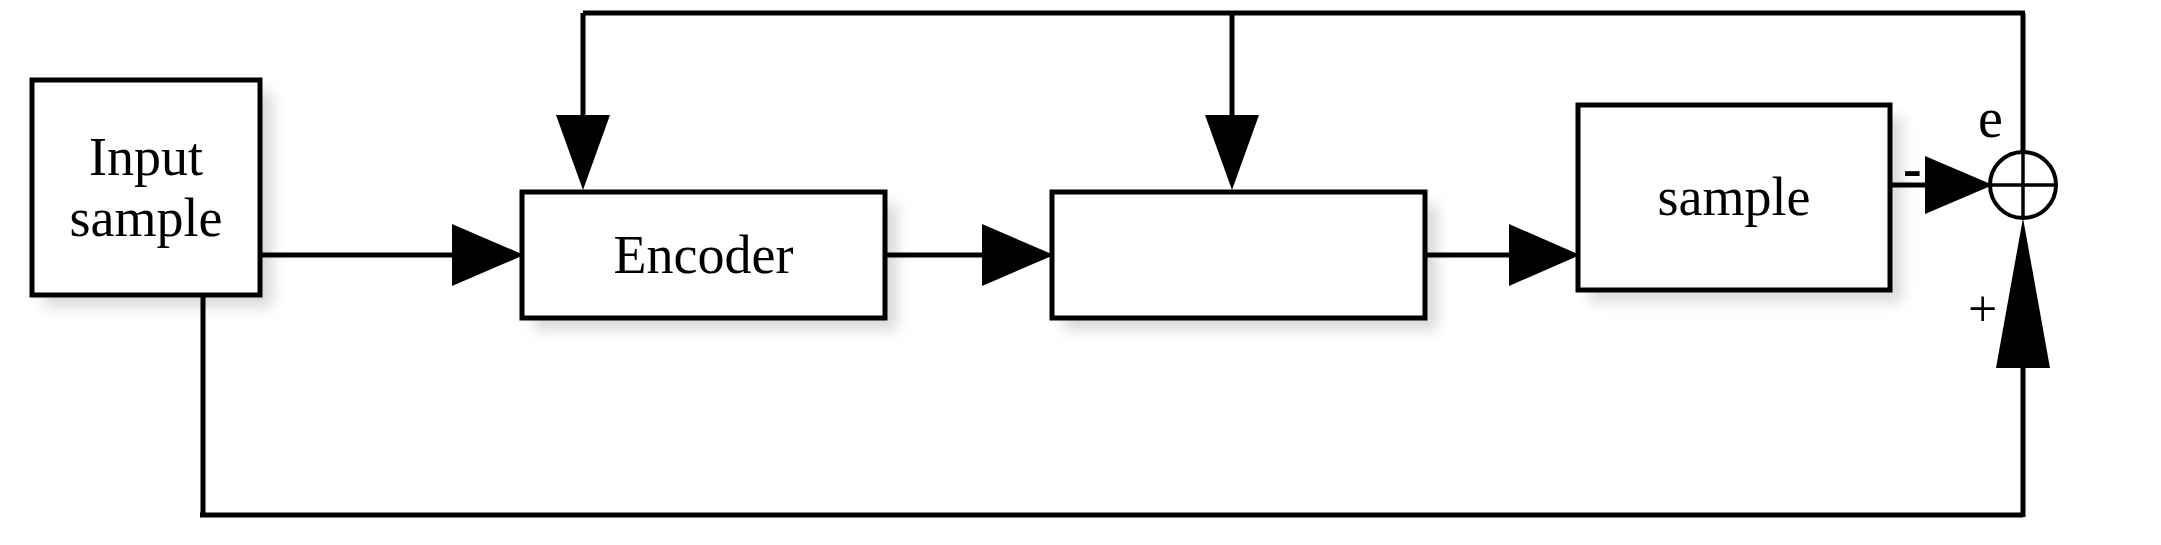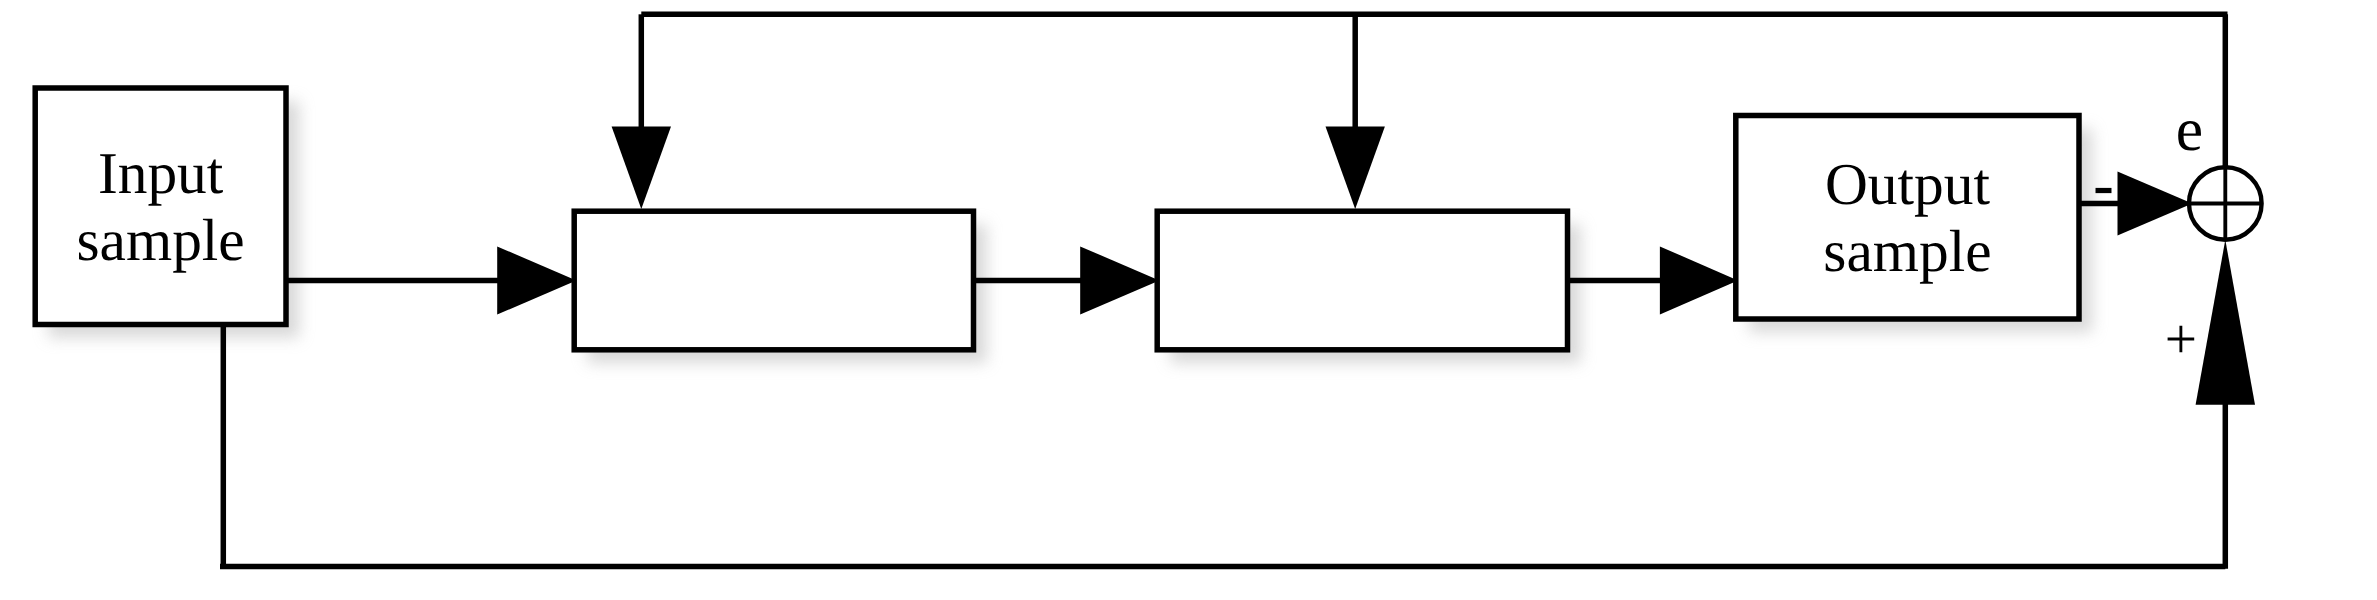--- a/index.html
+++ b/index.html
@@ -140,24 +140,26 @@
       <line class="junction-cross" x1="2023" y1="152" x2="2023" y2="218"></line>
     </g>
 
   </svg>
 
   <div class="box-label" style="left:32px; top:80px; width:228px; height:215px; font-size:54px;">
     <span>Input</span>
     <span>sample</span>
   </div>
 
+  <div class="box-label" style="left:522px; top:192px; width:363px; height:126px; font-size:54px;">
+    <span>Encoder</span>
+  </div>
 
 
   <div class="box-label" style="left:1578px; top:105px; width:312px; height:185px; font-size:54px;">
-    <span>Output</span>
     <span>sample</span>
   </div>
 
   <div class="sign-label" style="left:1978px; top:90px; font-size:56px;">e</div>
 
   <div class="sign-label" style="left:1903px; top:140px; font-size:56px; font-weight:700;">-</div>
 
   <div class="sign-label" style="left:1968px; top:283px; font-size:52px;">+</div>
 
 </div>

